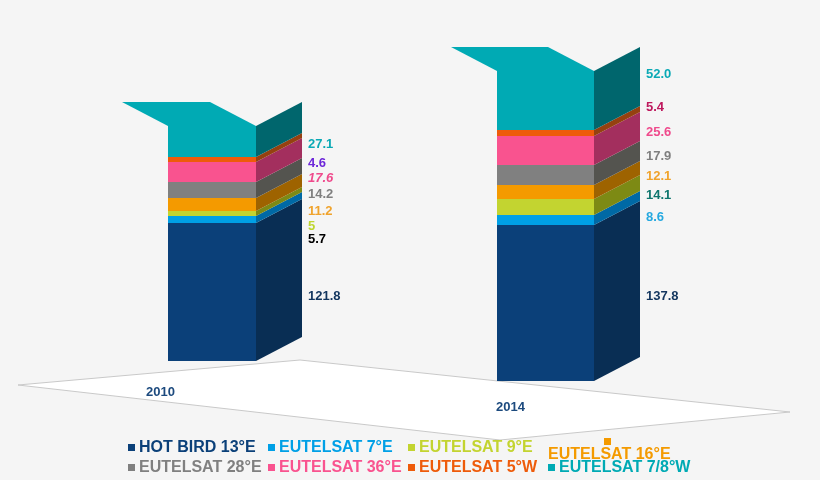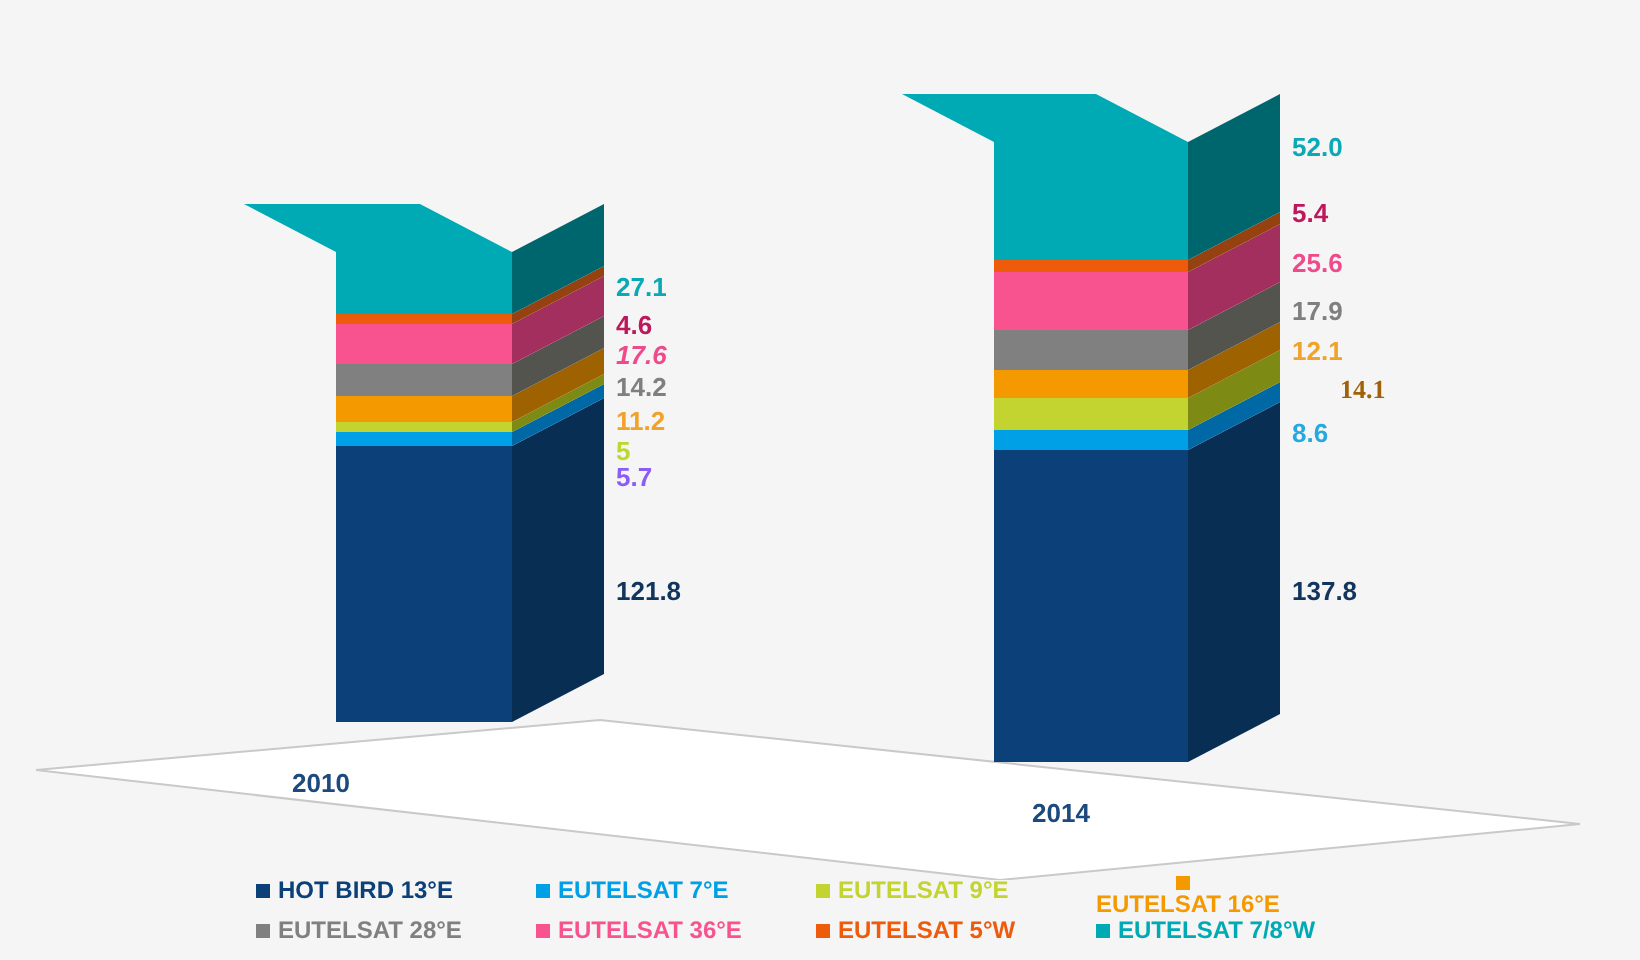--- a/index.html
+++ b/index.html
@@ -98,21 +98,21 @@
     left: 0;
     width: 820px;
     height: 20px;
     display: flex;
   }
   .legend-row.row0 { top: 2px; }
   .legend-row.row1 { top: 22px; }
   .legend-item {
     display: flex;
     align-items: center;
-    font-size: 12px;
+    font-size: 16px;
     font-weight: bold;
     white-space: nowrap;
   }
   .legend-swatch {
     width: 7px;
     height: 7px;
     margin-right: 4px;
     flex: 0 0 auto;
   }
 </style>
@@ -141,26 +141,26 @@
           <div class="seg-side" style="top: 210.745px; height: 5.67px; background: rgb(125, 138, 20);"></div>
           <div class="seg-side" style="top: 198.044px; height: 12.7008px; background: rgb(158, 99, 0);"></div>
           <div class="seg-side" style="top: 181.941px; height: 16.1028px; background: rgb(84, 84, 79);"></div>
           <div class="seg-side" style="top: 161.983px; height: 19.9584px; background: rgb(163, 47, 94);"></div>
           <div class="seg-side" style="top: 156.767px; height: 5.2164px; background: rgb(149, 65, 16);"></div>
           <div class="seg-side" style="top: 126.035px; height: 30.7314px; background: rgb(0, 102, 109);"></div>
         </div>
         <div class="col-top" style="left: 0px; top: 102.035px; width: 88px; height: 24px; background: rgb(0, 170, 180); transform: skewX(62.447deg); transform-origin: 0px 100%;"></div>
       </div>
       <div class="val-label" style="left: 308px; top: 136px; color: rgb(10, 169, 181);">27.1</div>
-      <div class="val-label" style="left: 308px; top: 155px; color: #be185d;">4.6</div>
+      <div class="val-label" style="left: 308px; top: 155px; color: #6d28d9;">4.6</div>
       <div class="val-label" style="left: 308px; top: 170px; color: rgb(239, 74, 140); font-style: italic;">17.6</div>
       <div class="val-label" style="left: 308px; top: 186px; color: rgb(127, 127, 127);">14.2</div>
       <div class="val-label" style="left: 308px; top: 203px; color: rgb(240, 163, 44); text-align: center;">11.2</div>
       <div class="val-label" style="left: 308px; top: 218px; color: rgb(190, 214, 47);">5</div>
-      <div class="val-label" style="left: 308px; top: 231px; color: #8b5cf6;">5.7</div>
+      <div class="val-label" style="left: 308px; top: 231px; color: #000000;">5.7</div>
       <div class="base-label" style="left: 308px; top: 288px; color: rgb(18, 53, 94);">121.8</div>
       <div class="column" style="left: 497px; top: 0px; width: 97px; height: 381px;">
         <div class="seg" style="top: 224.735px; height: 156.265px; background: rgb(11, 64, 121);"></div>
         <div class="seg" style="top: 214.982px; height: 9.7524px; background: rgb(0, 160, 230);"></div>
         <div class="seg" style="top: 198.993px; height: 15.9894px; background: rgb(195, 212, 48);"></div>
         <div class="seg" style="top: 185.272px; height: 13.7214px; background: rgb(244, 154, 0);"></div>
         <div class="seg" style="top: 164.973px; height: 20.2986px; background: rgb(128, 128, 128);"></div>
         <div class="seg" style="top: 135.943px; height: 29.0304px; background: rgb(249, 83, 143);"></div>
         <div class="seg" style="top: 129.819px; height: 6.1236px; background: rgb(238, 91, 10);"></div>
         <div class="seg" style="top: 70.851px; height: 58.968px; background: rgb(0, 170, 180);"></div>
@@ -174,27 +174,27 @@
           <div class="seg-side" style="top: 129.819px; height: 6.1236px; background: rgb(149, 65, 16);"></div>
           <div class="seg-side" style="top: 70.851px; height: 58.968px; background: rgb(0, 102, 109);"></div>
         </div>
         <div class="col-top" style="left: 0px; top: 46.851px; width: 97px; height: 24px; background: rgb(0, 170, 180); transform: skewX(62.447deg); transform-origin: 0px 100%;"></div>
       </div>
       <div class="val-label" style="left: 646px; top: 66px; color: rgb(10, 169, 181);">52.0</div>
       <div class="val-label" style="left: 646px; top: 99px; color: #be185d;">5.4</div>
       <div class="val-label" style="left: 646px; top: 124px; color: rgb(239, 74, 140);">25.6</div>
       <div class="val-label" style="left: 646px; top: 148px; color: rgb(127, 127, 127);">17.9</div>
       <div class="val-label" style="left: 646px; top: 168px; color: rgb(240, 163, 44);">12.1</div>
-      <div class="val-label" style="left: 670px; top: 187px; color: #a16207; font-family: Liberation Serif, serif;">14.1</div>
+      <div class="val-label" style="left: 646px; top: 187px; color: #0f766e;">14.1</div>
       <div class="val-label" style="left: 646px; top: 209px; color: rgb(38, 169, 224);">8.6</div>
       <div class="base-label" style="left: 646px; top: 288px; color: rgb(18, 53, 94);">137.8</div>
     </div>
 
   <div class="cat-label" id="cat-label-0" style="left:146px; top:384px;">2010</div>
-  <div class="cat-label" id="cat-label-1" style="left:516px; top:399px;text-align:center;">2014</div>
+  <div class="cat-label" id="cat-label-1" style="left:496px; top:399px;text-align:center;">2014</div>
 
   <div class="legend" id="legend">
     <div class="legend-row row0" id="legend-row-0">
         <div class="legend-item" style="position: absolute; left: 128px; top: 0px; color: rgb(11, 64, 121);">
           <span class="legend-swatch" style="background: rgb(11, 64, 121);"></span>
           <span>HOT BIRD 13°E</span>
         </div>
         <div class="legend-item" style="position: absolute; left: 268px; top: 0px; color: rgb(0, 160, 230);">
           <span class="legend-swatch" style="background: rgb(0, 160, 230);"></span>
           <span>EUTELSAT 7°E</span>

